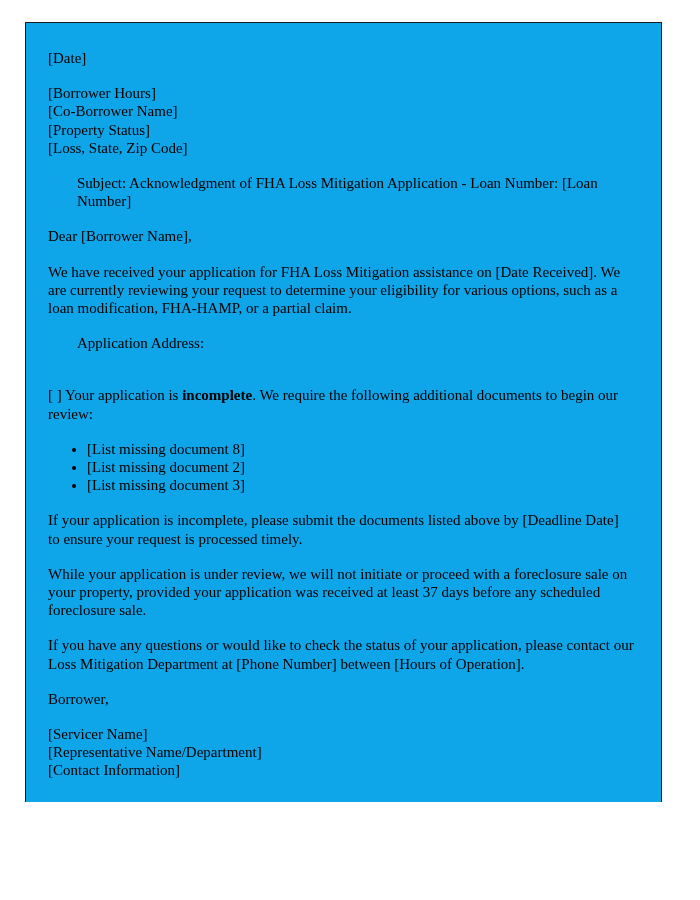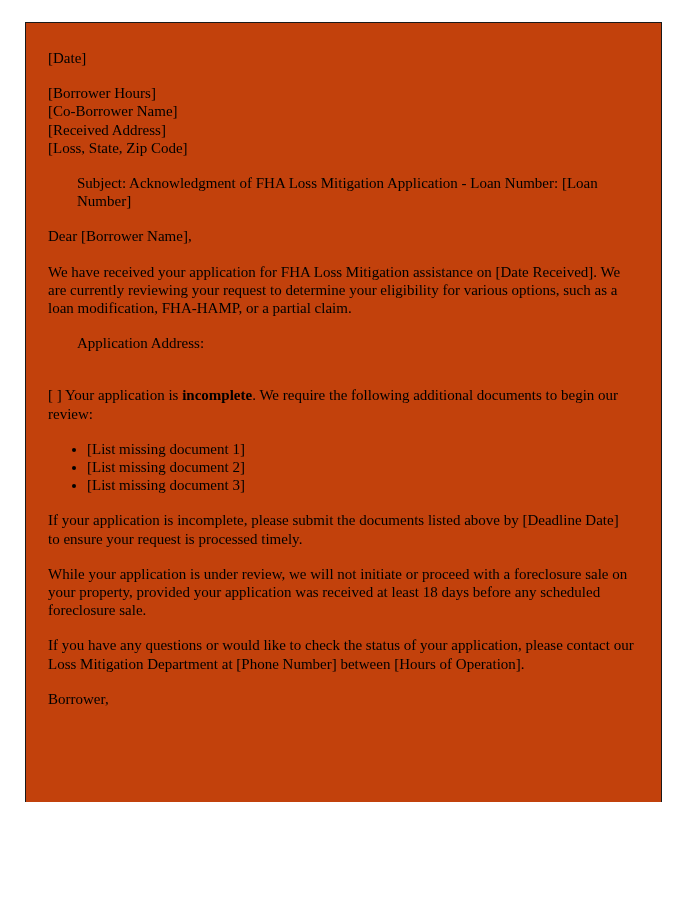--- a/index.html
+++ b/index.html
@@ -21,21 +21,21 @@
     position: absolute;
     left: 25px;
     top: 22px;
     width: 637px;
     height: 780px;
     border-left: 1px solid #1a1a1a;
     border-top: 1px solid #1a1a1a;
     border-right: 1px solid #1a1a1a;
     border-bottom: none;
     box-sizing: border-box;
-    background: #c2410c;
+    background: #0ea5e9;
   }
 
   #letter-body {
     padding: 26px 27px 0 22px;
     box-sizing: border-box;
   }
 
   .line,
   .para,
   .heading {
@@ -84,21 +84,21 @@
 <div id="page-frame">
   <div id="letter-body">
 
     <p class="para">[Date]</p>
 
     <div class="gap-md"></div>
 
     <div>
       <p class="line">[Borrower Hours]</p>
       <p class="line">[Co-Borrower Name]</p>
-      <p class="line">[Received Address]</p>
+      <p class="line">[Property Status]</p>
       <p class="line">[Loss, State, Zip Code]</p>
     </div>
 
     <div class="gap-md"></div>
 
     <p class="heading">Subject: Acknowledgment of FHA Loss Mitigation Application - Loan Number: [Loan Number]</p>
 
     <div class="gap-md"></div>
 
     <p class="para">Dear [Borrower Name],</p>
@@ -114,38 +114,43 @@
     <div class="gap-md"></div>
 
 
     <div class="gap-md"></div>
 
     <p class="para"><span>[ ]</span><span> Your application is </span><span class="bold">incomplete</span><span>. We require the following additional documents to begin our review:</span></p>
 
     <div class="gap-md"></div>
 
     <ul class="doc-list">
-      <li>[List missing document 1]</li>
+      <li>[List missing document 8]</li>
       <li>[List missing document 2]</li>
       <li>[List missing document 3]</li>
     </ul>
 
     <div class="gap-md"></div>
 
     <p class="para">If your application is incomplete, please submit the documents listed above by [Deadline Date] to ensure your request is processed timely.</p>
 
     <div class="gap-md"></div>
 
-    <p class="para">While your application is under review, we will not initiate or proceed with a foreclosure sale on your property, provided your application was received at least 18 days before any scheduled foreclosure sale.</p>
+    <p class="para">While your application is under review, we will not initiate or proceed with a foreclosure sale on your property, provided your application was received at least 37 days before any scheduled foreclosure sale.</p>
 
     <div class="gap-md"></div>
 
     <p class="para">If you have any questions or would like to check the status of your application, please contact our Loss Mitigation Department at [Phone Number] between [Hours of Operation].</p>
 
     <div class="gap-md"></div>
 
     <p class="para">Borrower,</p>
 
     <div class="gap-md"></div>
 
+    <div>
+      <p class="line">[Servicer Name]</p>
+      <p class="line">[Representative Name/Department]</p>
+      <p class="line">[Contact Information]</p>
+    </div>
 
   </div>
 </div>
 
 </body></html>

